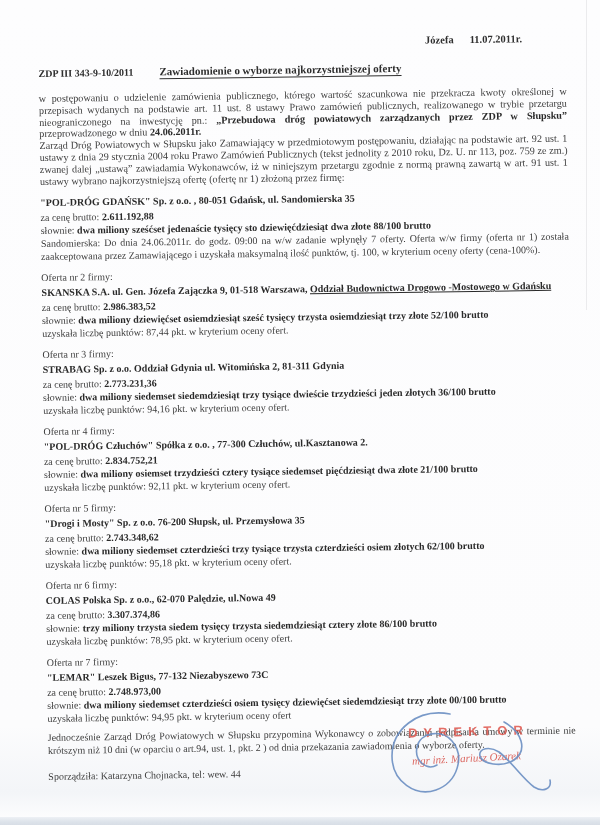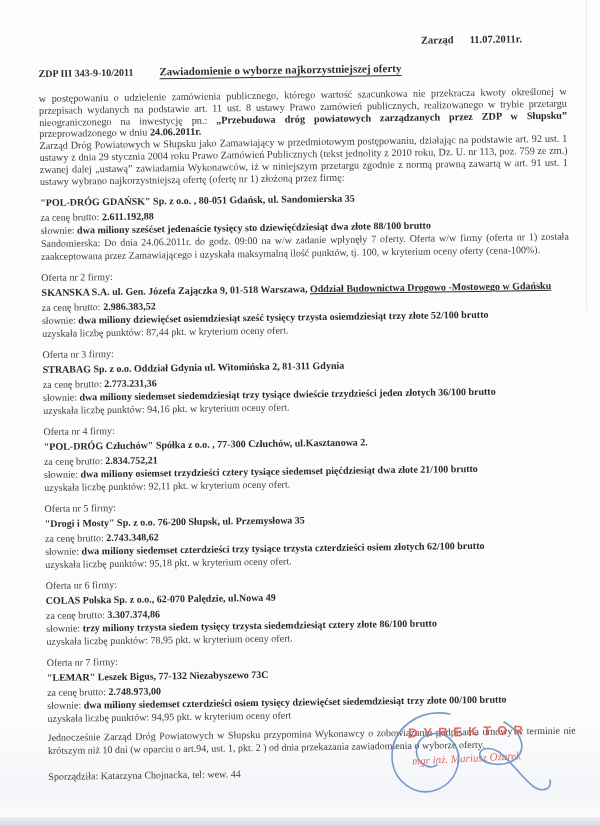--- a/index.html
+++ b/index.html
@@ -58,21 +58,21 @@
   .signature path { fill:none; stroke:#6a8ec2; stroke-width:1.6; stroke-linecap:round; opacity:.9; }
 </style>
 </head>
 <body>
 
 <div class="page">
 
   <div class="content">
 
     <div class="date-row">
-      <span class="city">Zarząd</span><span>11.07.2011r.</span>
+      <span class="city">Józefa</span><span>11.07.2011r.</span>
     </div>
 
     <div class="ref-row">
       <span class="reference">ZDP III 343-9-10/2011</span>
       <span class="doc-title">Zawiadomienie o wyborze najkorzystniejszej oferty</span>
     </div>
 
     <div class="intro">
       <div><span>w postępowaniu o udzielenie zamówienia publicznego, którego wartość szacunkowa nie przekracza kwoty określonej w przepisach wydanych na podstawie art. 11 ust. 8 ustawy Prawo zamówień publicznych, realizowanego w trybie przetargu nieograniczonego na inwestycję pn.: </span><b>„Przebudowa dróg powiatowych zarządzanych przez ZDP w Słupsku”</b><span> przeprowadzonego w dniu </span><b>24.06.2011r.</b></div>
       <div>Zarząd Dróg Powiatowych w Słupsku jako Zamawiający w przedmiotowym postępowaniu, działając na podstawie art. 92 ust. 1 ustawy z dnia 29 stycznia 2004 roku Prawo Zamówień Publicznych (tekst jednolity z 2010 roku, Dz. U. nr 113, poz. 759 ze zm.) zwanej dalej „ustawą” zawiadamia Wykonawców, iż w niniejszym przetargu zgodnie z normą prawną zawartą w art. 91 ust. 1 ustawy wybrano najkorzystniejszą ofertę (ofertę nr 1) złożoną przez firmę:</div>

